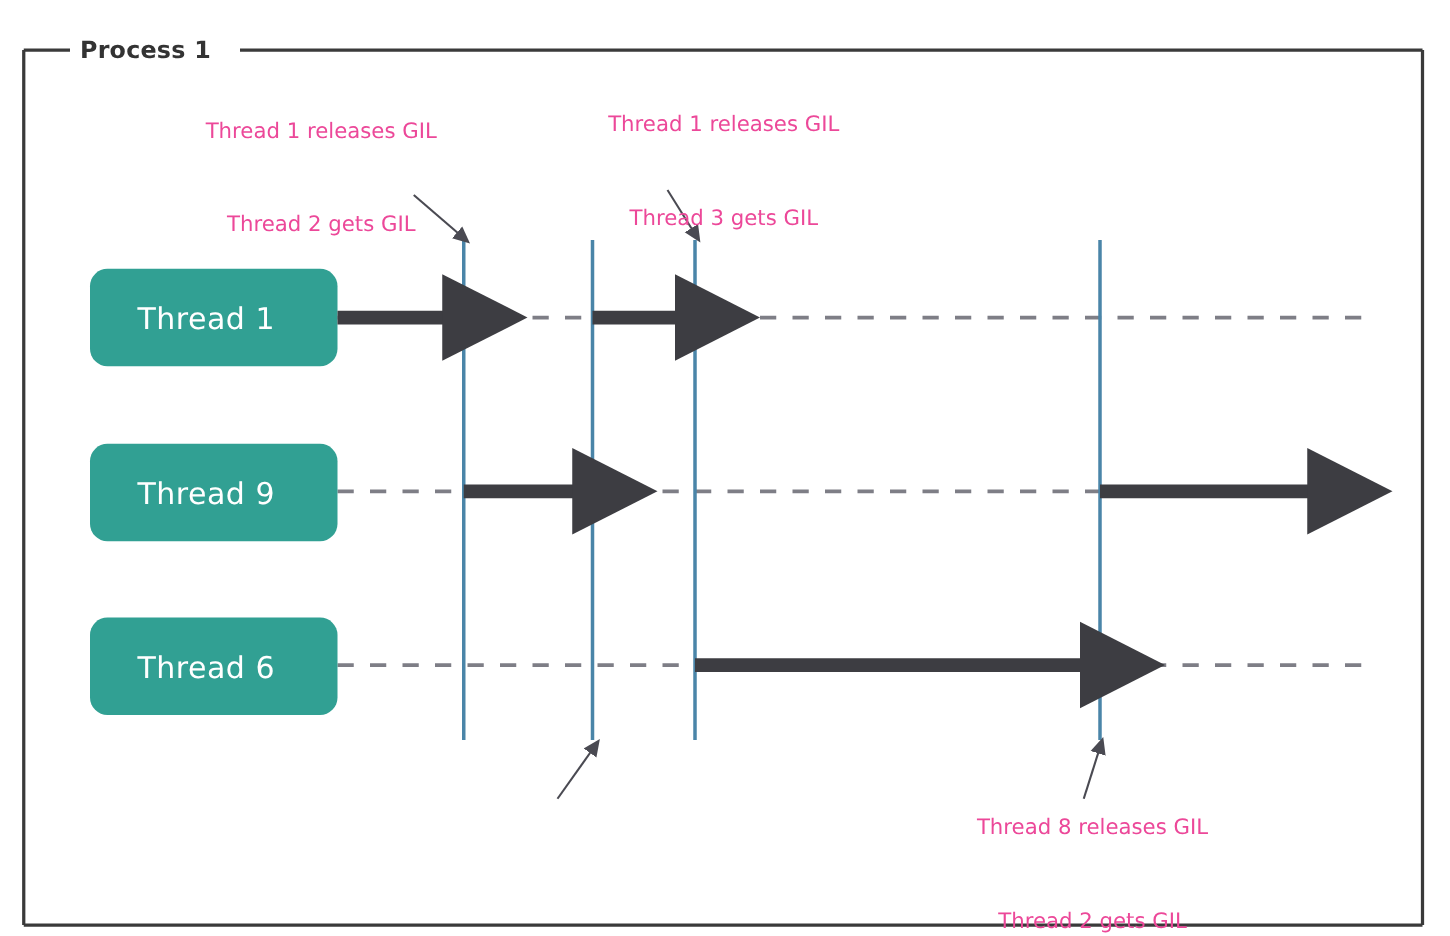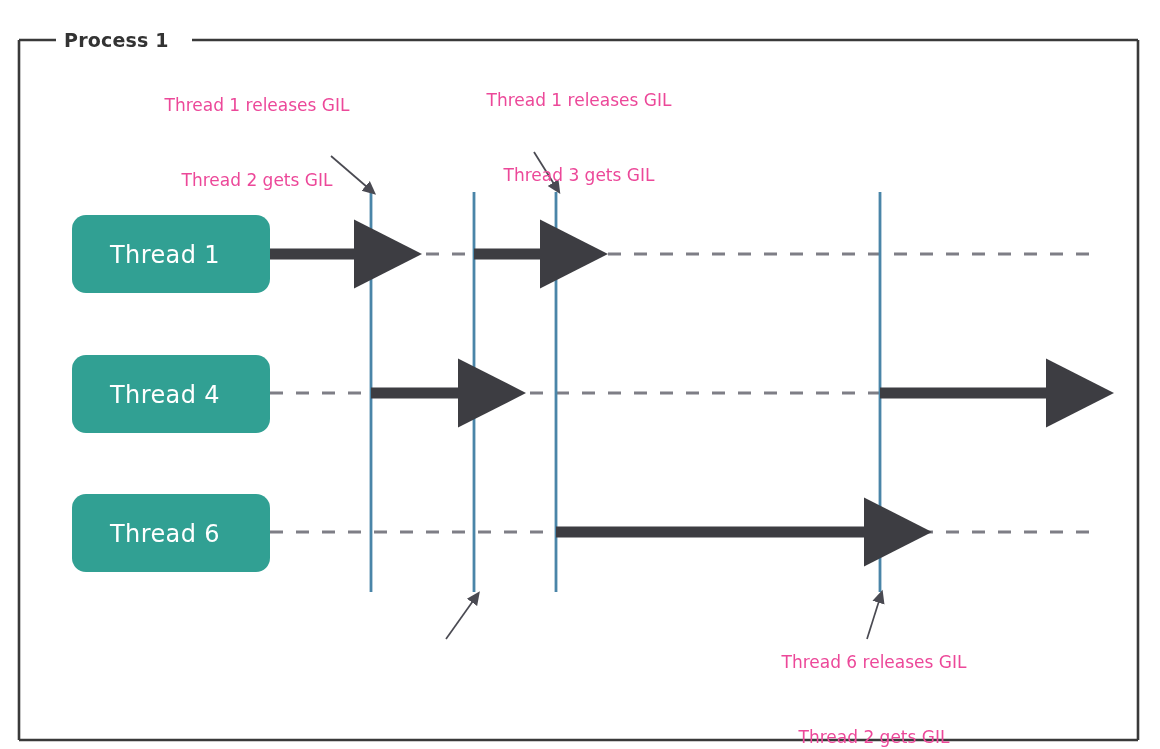--- a/index.html
+++ b/index.html
@@ -112,32 +112,32 @@
       <line x1="331" y1="144" x2="367" y2="175" stroke="#4a4a52" stroke-width="1.7" marker-end="url(#thinHead)"></line>
       <line x1="534" y1="140" x2="554" y2="172" stroke="#4a4a52" stroke-width="1.7" marker-end="url(#thinHead)"></line>
       <line x1="446" y1="627" x2="473" y2="589" stroke="#4a4a52" stroke-width="1.7" marker-end="url(#thinHead)"></line>
       <line x1="867" y1="627" x2="879" y2="589" stroke="#4a4a52" stroke-width="1.7" marker-end="url(#thinHead)"></line>
     </g>
   </svg>
 
   <div class="proc-title" style="left:57px; top:19px;">Process 1</div>
 
   <div class="thread-label" style="left:110px; top:229px;">Thread 1</div>
-  <div class="thread-label" style="left:110px; top:369px;">Thread 4</div>
+  <div class="thread-label" style="left:110px; top:369px;">Thread 9</div>
   <div class="thread-label" style="left:110px; top:508px;">Thread 6</div>
 
   <div class="anno" style="left:145px; top:78px; width:224px;">
     <span>Thread 1 releases GIL</span>
     <span class="l2">Thread 2 gets GIL</span>
   </div>
 
   <div class="anno" style="left:467px; top:73px; width:224px;">
     <span>Thread 1 releases GIL</span>
     <span class="l2">Thread 3 gets GIL</span>
   </div>
 
 
   <div class="anno" style="left:762px; top:635px; width:224px;">
-    <span>Thread 6 releases GIL</span>
+    <span>Thread 8 releases GIL</span>
     <span class="l2">Thread 2 gets GIL</span>
   </div>
 
 </div>
 
 </body></html>

